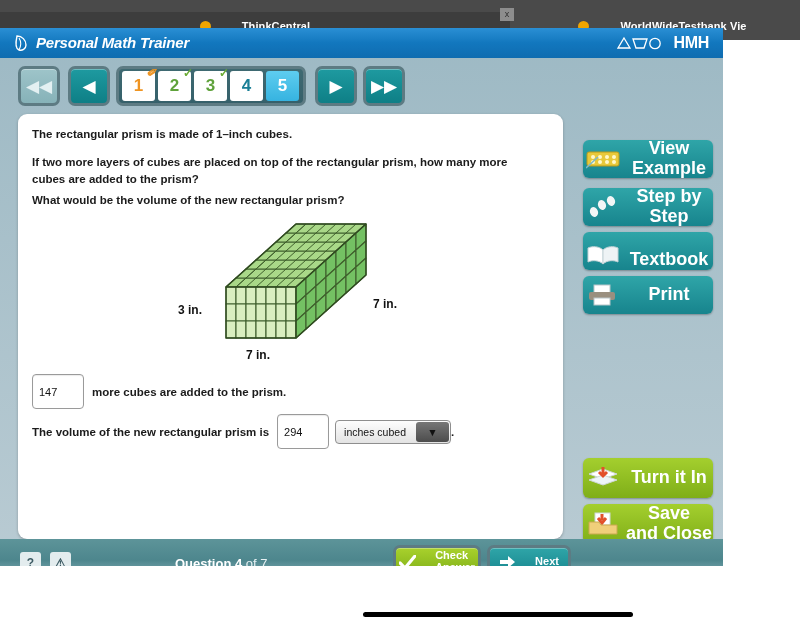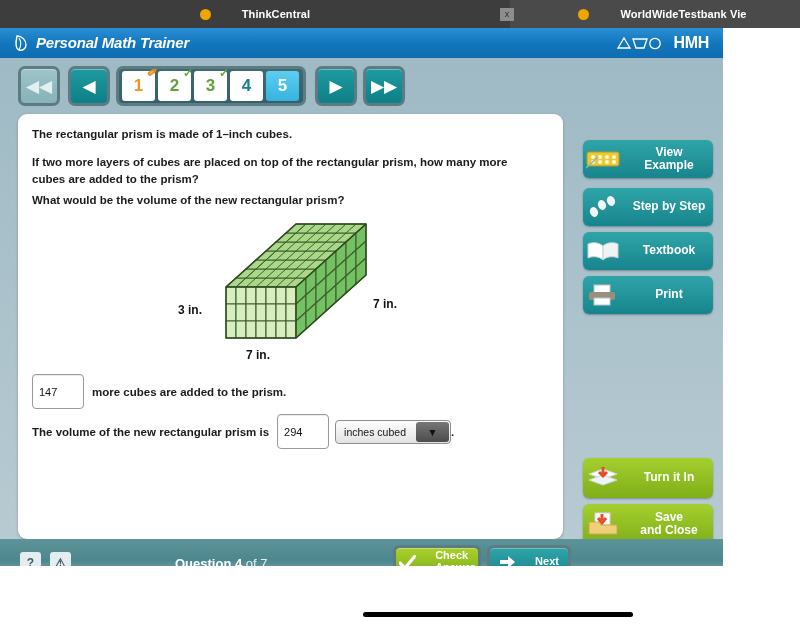--- a/index.html
+++ b/index.html
@@ -5,21 +5,21 @@
   html,body{margin:0;padding:0;}
   body{
     width:800px;height:626px;overflow:hidden;background:#ffffff;
     font-family:"Liberation Sans",sans-serif;
     -webkit-font-smoothing:antialiased;
   }
   .screen{position:relative;width:800px;height:626px;background:#ffffff;}
 
   
   .tabstrip{position:absolute;left:0;top:0;width:800px;height:28px;background:#4a4a4a;}
-  .tab{position:absolute;top:0;height:28px;display:flex;align-items:center;justify-content:center;
+  .tab{position:absolute;top:12px;height:28px;display:flex;align-items:center;justify-content:center;
        color:#ffffff;font-size:11px;font-weight:bold;letter-spacing:.1px;gap:24px;}
   .tab.t1{left:0;width:510px;background:#3d3d3d;}
   .tab.t2{left:525px;width:275px;background:#4a4a4a;}
   .tabdot{width:11px;height:11px;border-radius:50%;background:#f0a500;margin-right:7px;flex:0 0 auto;}
   .tabclose{position:absolute;left:500px;top:8px;width:14px;height:13px;background:#8d8d8d;
             color:#2f2f2f;font-size:9px;line-height:13px;text-align:center;font-family:"Liberation Sans",sans-serif;}
 
   
   .app{position:absolute;left:0;top:28px;width:723px;height:538px;overflow:hidden;
        background:linear-gradient(180deg,#9db9c4 0%,#b9cbd3 100%);}
@@ -87,23 +87,23 @@
   .sel span{font-size:10.5px;font-weight:normal;color:#111;padding:0 8px;}
   .caret{width:17px;height:20px;margin:0 1px 0 2px;border-radius:3px;
          background:linear-gradient(180deg,#777 0%,#4c4c4c 100%);color:#fff;font-size:8px;
          display:flex;align-items:center;justify-content:center;}
 
   
   .sbtn{position:absolute;left:583px;width:130px;height:38px;border-radius:6px;
         display:flex;align-items:center;box-shadow:0 1px 2px rgba(0,0,0,.3);}
   .sbtn.teal{background:linear-gradient(180deg,#2fa5a8 0%,#17848d 100%);}
   .sbtn.green{background:linear-gradient(180deg,#a4cf2e 0%,#7fae18 100%);}
-  .sbtn .lbl{color:#ffffff;font-size:12px;font-weight:bold;line-height:1.1;flex:1;text-align:center;padding-left:2px;}
+  .sbtn .lbl{color:#ffffff;font-size:18px;font-weight:bold;line-height:1.1;flex:1;text-align:center;padding-left:2px;}
   .sbtn .ic{width:40px;height:30px;flex:0 0 auto;display:flex;align-items:center;justify-content:center;}
-  .s1{top:112px;} .s2{top:160px;} .s3{top:204px;} .s4{top:248px;}
+  .s1{top:112px;} .s2{top:160px;} .s3{top:204px;align-items:flex-end;} .s4{top:248px;}
   .s5{top:430px;height:40px;} .s6{top:476px;height:40px;}
 
   
   .footer{position:absolute;left:0;top:511px;width:723px;height:47px;
           background:linear-gradient(180deg,#5d9499 0%,#4d868d 45%,#9fc0c9 100%);}
   .sq{position:absolute;top:13px;width:21px;height:21px;border-radius:3px;background:#e3ecee;
       display:flex;align-items:center;justify-content:center;color:#3c5a63;font-size:12px;font-weight:bold;}
   .sq.a{left:20px;} .sq.b{left:50px;}
   .qcount{position:absolute;left:175px;top:17px;color:#e7f1f3;font-size:13px;}
   .qcount b{color:#ffffff;font-weight:bold;}

